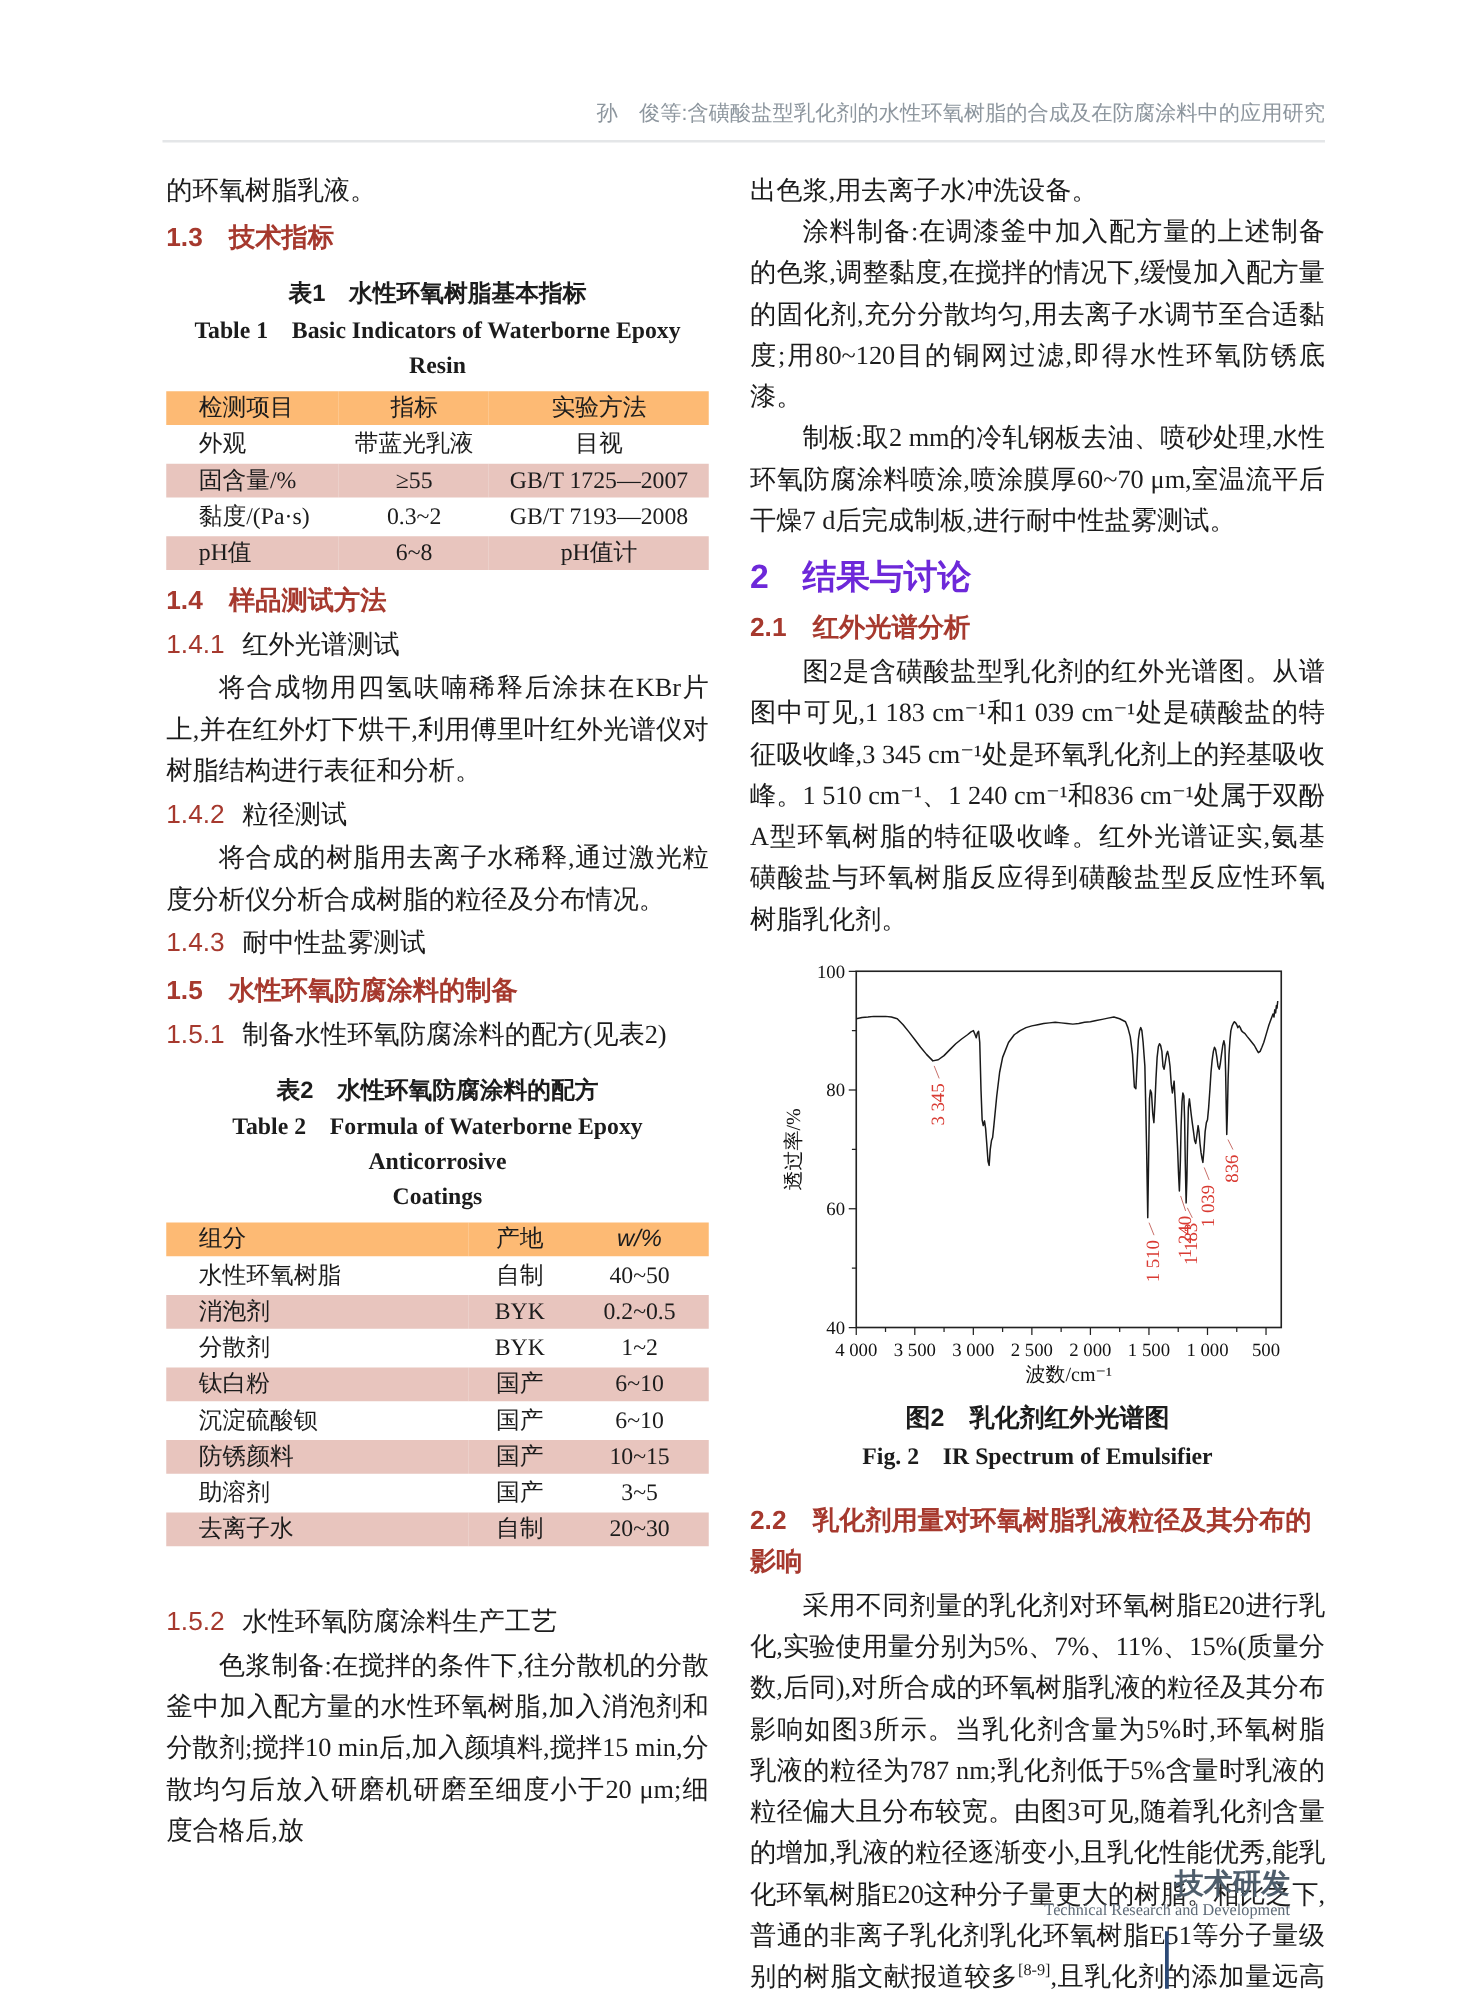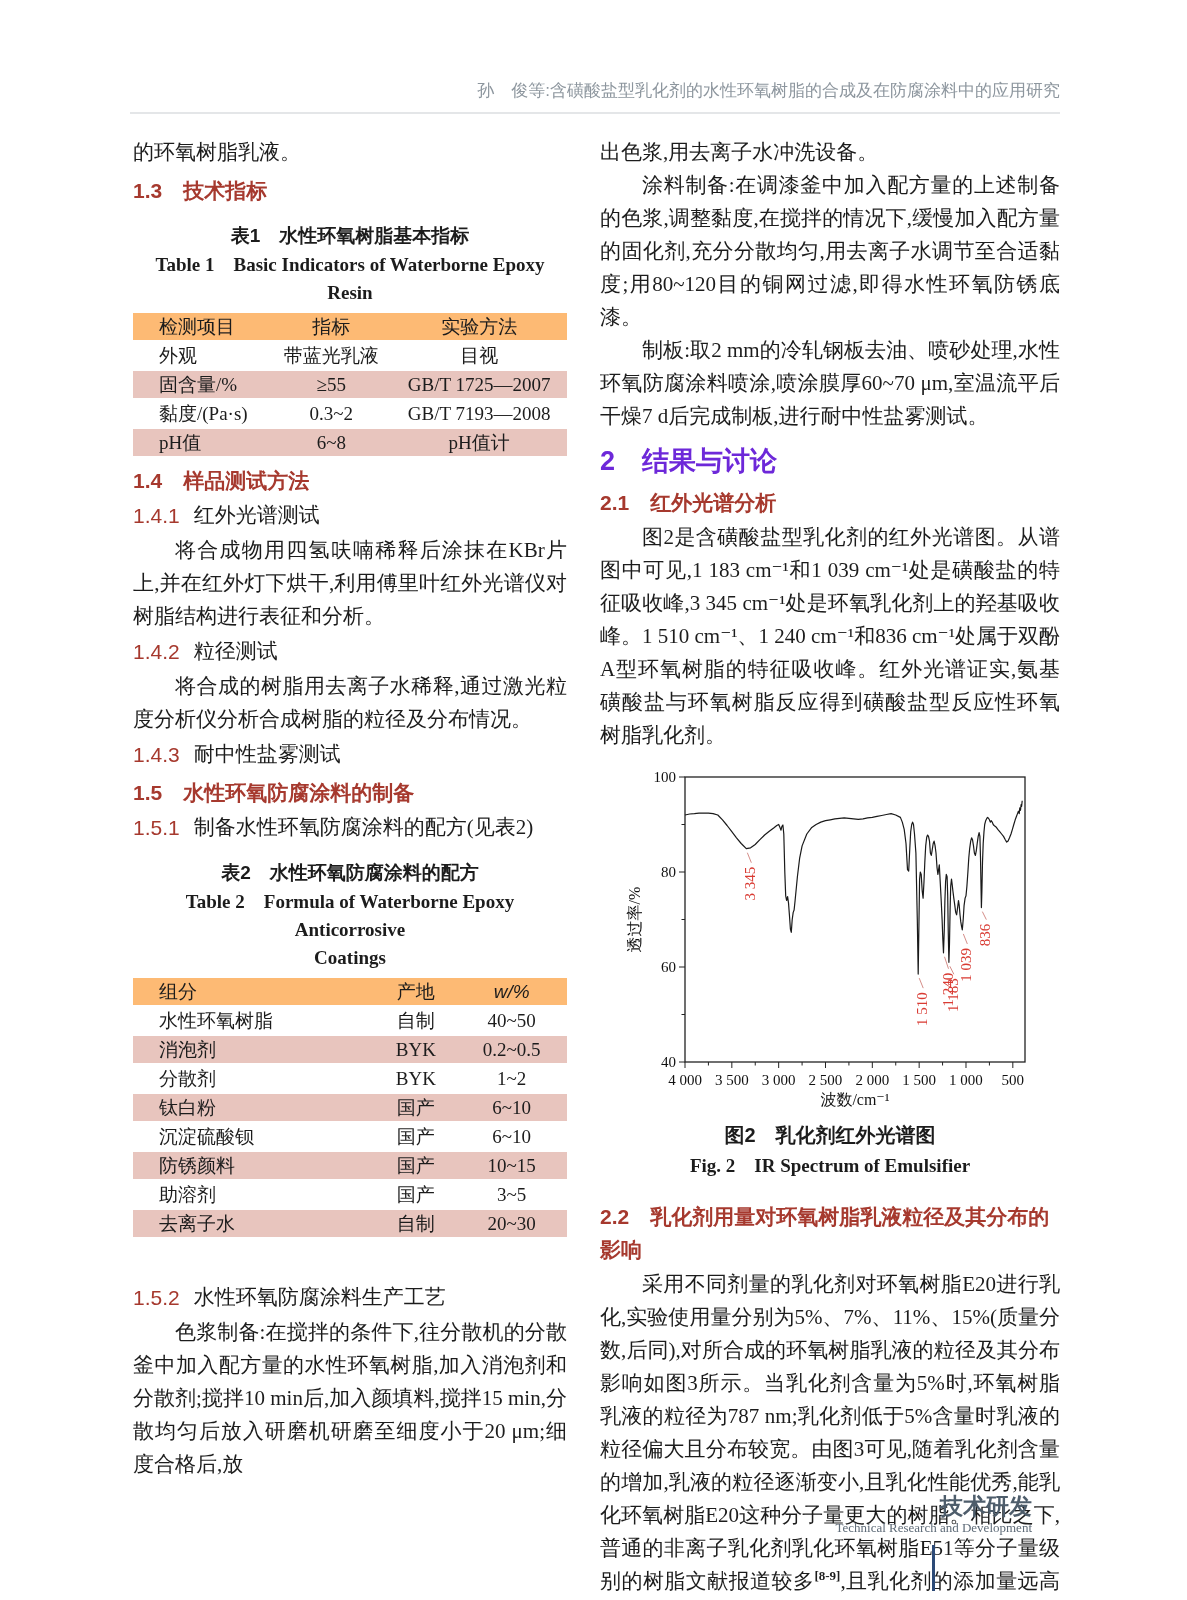--- a/index.html
+++ b/index.html
@@ -58,21 +58,21 @@
   table.data tbody tr:nth-child(odd)  td { background:#ffffff; }
   table.data td:first-child, table.data th:first-child { text-align:left; padding-left:26px; }
   .w-italic { font-style:italic; font-family:"Liberation Serif","DejaVu Serif",serif; }
   .chart-wrap { margin:10px 0 0 20px; text-align:left; }
   .fig-caption { text-align:center; margin-top:2px; }
   .fig-caption .cn {
     font-family:"Liberation Sans","DejaVu Sans",sans-serif;
     font-weight:bold; font-size:20px; line-height:32px;
   }
   .fig-caption .en { font-weight:bold; font-size:19px; line-height:30px; }
-  sup.ref { font-size:13px; line-height:0;font-weight:bold; }
+  sup.ref { font-size:13px; line-height:0; }
   .spacer-lg { height:34px; }
   .spacer-md { height:14px; }
   .footer {
     position:absolute; top:1493px; right:155px;
     display:flex; align-items:center; gap:8px;flex-direction:column;
   }
   .footer .txt { text-align:right; }
   .footer .cn {
     font-family:"Liberation Sans","DejaVu Sans",sans-serif;
     font-weight:bold; font-size:23px; line-height:26px; color:#4e5d6b;

